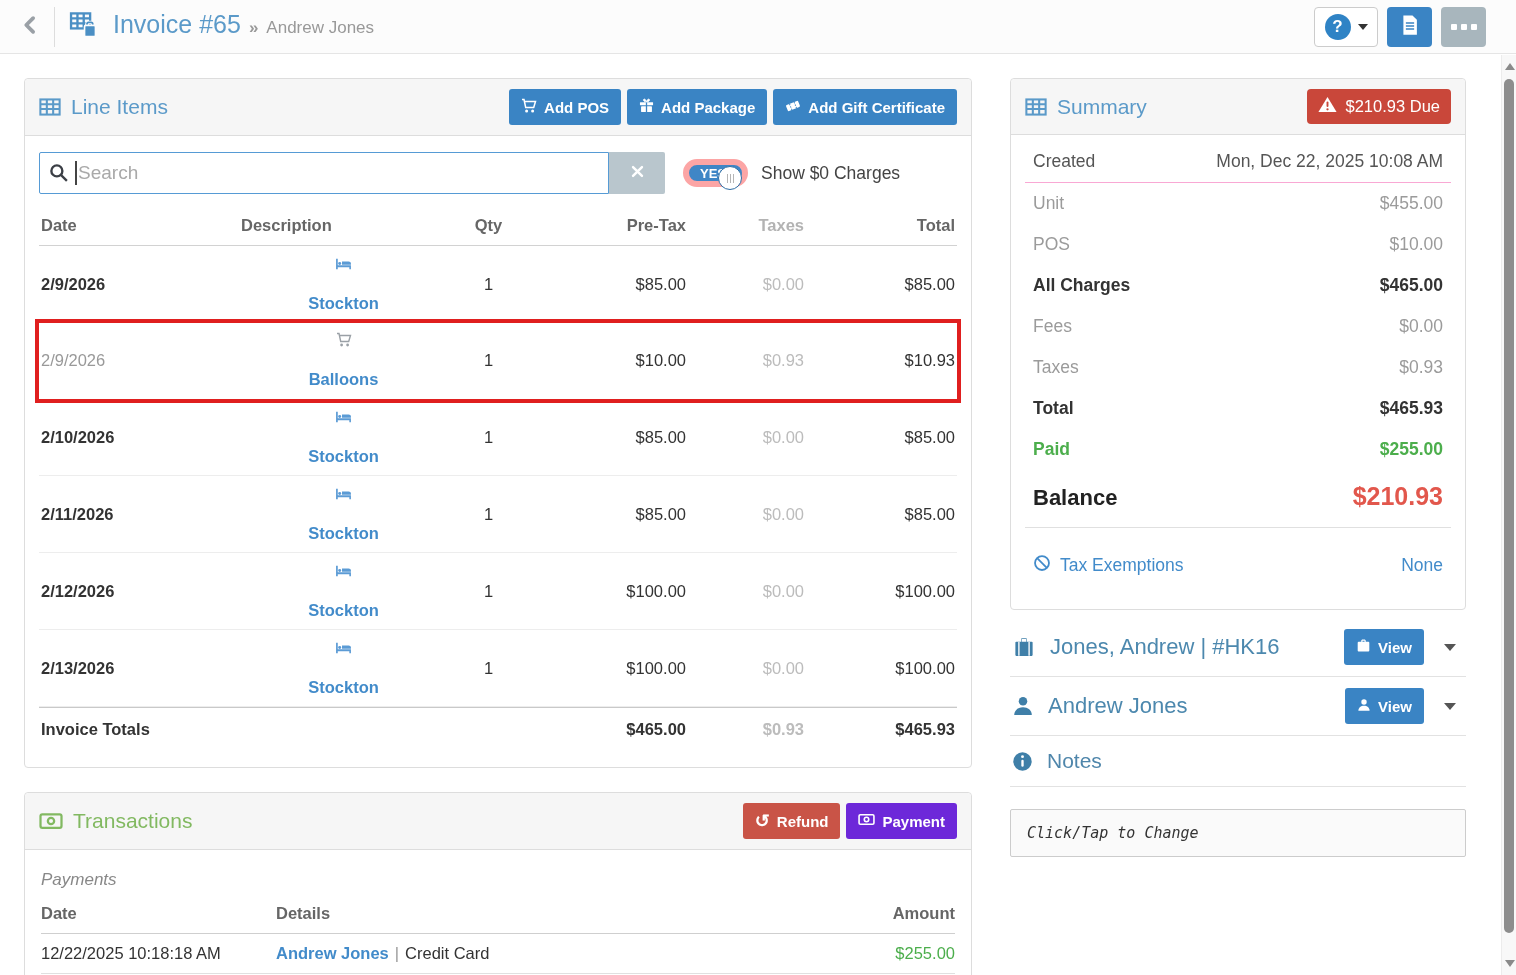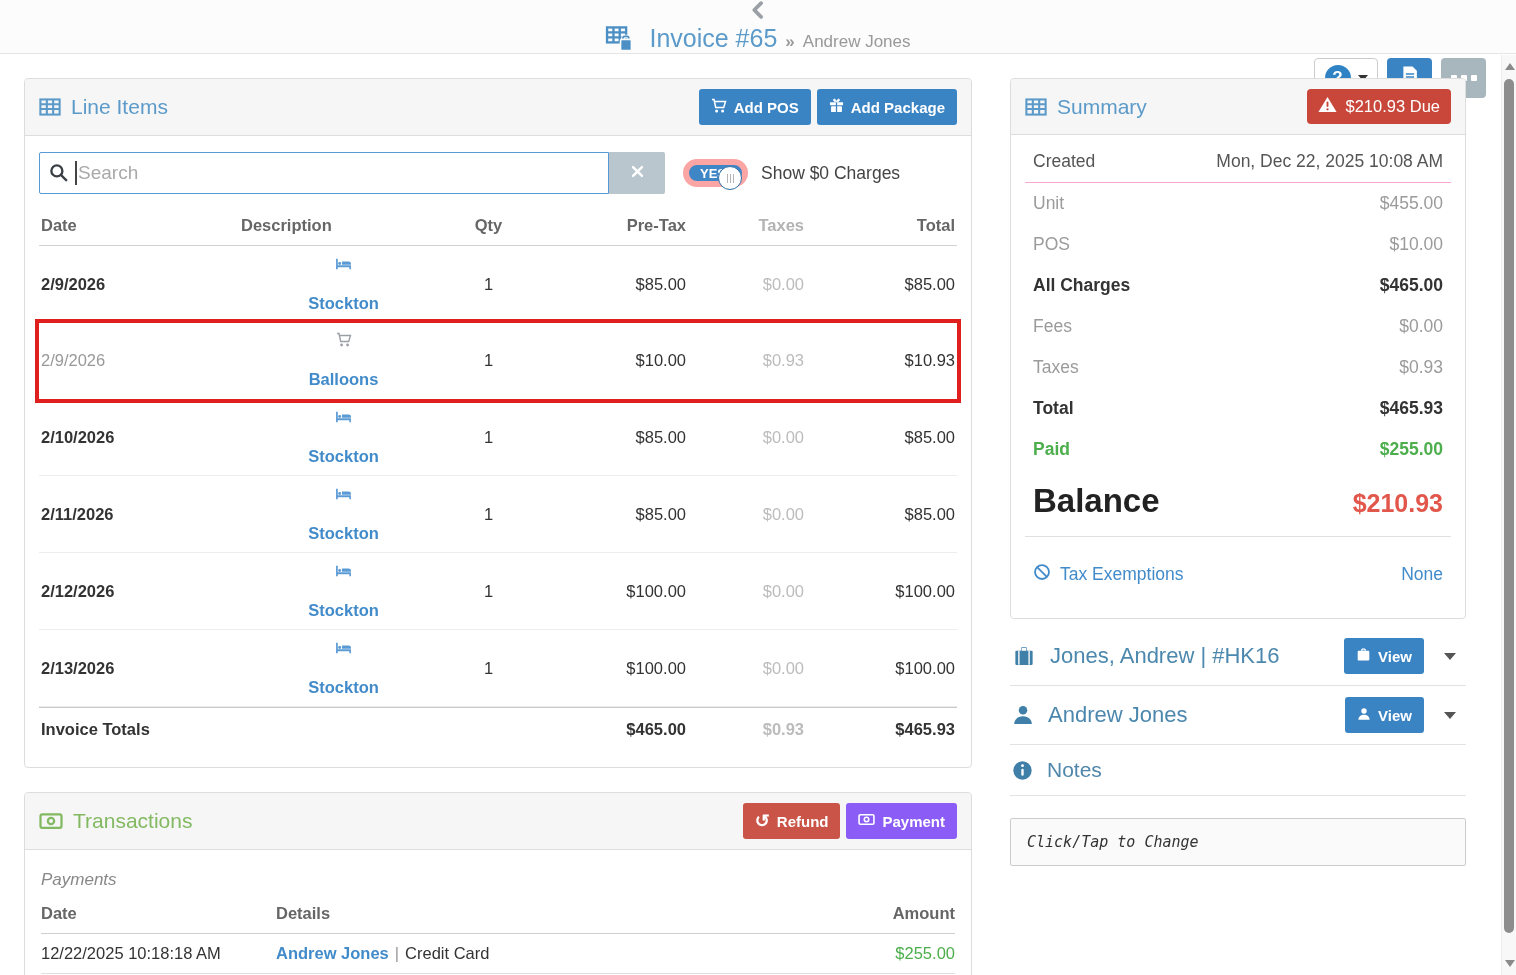--- a/index.html
+++ b/index.html
@@ -3,21 +3,21 @@
 <meta charset="utf-8">
 <style>
   * { box-sizing: border-box; margin: 0; padding: 0; }
   html,body { background:#e9e9e9; }
   .page {
     width: 1516px; height: 975px; position: relative; background:#fff;
     overflow: hidden; font-family: "Liberation Sans", sans-serif; color:#555;
   }
   
   .topbar { height:54px; background:#fcfcfc; border-bottom:1px solid #e5e5e5;
-    display:flex; align-items:center; padding:0 10px;flex-direction:column; }
+    display:flex; align-items:center; padding:0 10px; }
   .back-btn { width:40px; height:42px; display:flex; align-items:center; justify-content:center;
     color:#9aa0a6; cursor:pointer; }
   .topbar-divider { width:1px; height:40px; background:#ddd; margin:0 14px 0 4px; }
   .crumb { display:flex; align-items:baseline; gap:8px; }
   .crumb .app-icon { align-self:center; color:#4b8fc4; margin-right:6px; }
   .page-title { font-size:25px; color:#5b9ac9; font-weight:400; }
   .crumb-sep { color:#999; font-size:17px; font-weight:700; }
   .crumb-sub { color:#999; font-size:17px; }
   .topbar-actions { margin-left:auto; display:flex; gap:9px; margin-right:20px; }
   .tb-btn { height:40px; border-radius:4px; display:flex; align-items:center; justify-content:center; cursor:pointer; }
@@ -39,21 +39,21 @@
   .panel-head { display:flex; align-items:center; background:#f6f6f6; padding:10px 14px;
     border-bottom:1px solid #ddd; border-radius:4px 4px 0 0; min-height:48px; }
   .panel-head.no-body { border-bottom:none; border-radius:4px; }
   .panel-title { font-size:21px; font-weight:400; color:#5b9ac9; display:flex; align-items:center; gap:10px; }
   .panel-title .t-icon { display:flex; }
 
   .btn { border:none; color:#fff; font-family:inherit; font-size:15px; font-weight:600;
     padding:0 12px; height:36px; border-radius:3px; display:flex; align-items:center; gap:7px; cursor:pointer; }
   .btn-blue { background:#3a84c4; }
   .btn-red { background:#c95447; }
-  .btn-green { background:#8b5cf6; }
+  .btn-green { background:#6d28d9; }
   .btn-gray { background:#a9b9c2; }
   .head-actions { margin-left:auto; display:flex; gap:6px; }
 
   
   .search-row { display:flex; align-items:center; padding:16px 14px 8px; }
   .search-group { display:flex; }
   .search-wrap { position:relative; width:570px; }
   .search-wrap input { width:100%; height:42px; border:1px solid #569bd5; border-radius:2px 0 0 2px;
     font-family:inherit; font-size:19px; color:#333; padding:0 10px 0 38px; outline:none; }
   .search-wrap input::placeholder { color:#a9a9a9; }
@@ -112,21 +112,21 @@
     padding:7px 11px; border-radius:4px; display:flex; align-items:center; gap:9px; }
   .sum-body { padding:6px 14px 6px; }
   .sum-row { display:flex; justify-content:space-between; align-items:baseline;
     padding:10px 8px; font-size:17.5px; }
   .sum-row.first { border-bottom:1px solid #f9a8d4;text-align:center; }
   .s-normal { color:#555; }
   .s-muted { color:#9b9b9b; }
   .s-bold { color:#333; font-weight:700; }
   .s-paid { color:#4cae4c; font-weight:700; }
   .sum-row.balance { padding:12px 8px; }
-  .balance .s-label { font-size:33px; font-weight:700; color:#222; }
+  .balance .s-label { font-size:22px; font-weight:700; color:#222; }
   .balance .s-value { font-size:25px; font-weight:700; color:#e2574c; }
   .tax-row { display:flex; align-items:center; border-top:1px solid #e0e0e0; margin:4px 0 0;
     padding:26px 8px; font-size:17.5px; color:#428bca; }
   .tax-link { display:flex; align-items:center; gap:9px; cursor:pointer; }
   .tax-none { margin-left:auto; }
 
   
   .ent-row { display:flex; align-items:center; padding:11px 2px; border-bottom:1px solid #e2e2e2; }
   .ent-row.first { margin-top:8px; }
   .ent-title { font-size:22px; color:#4c88ae; display:flex; align-items:center; gap:14px; font-weight:400; }
@@ -239,20 +239,31 @@
               <span>
                 <svg width="15" height="15" viewBox="0 0 16 16" fill="#fff">
                     <rect x="1" y="4.4" width="14" height="3.2" rx="0.5"></rect>
                     <rect x="2.2" y="8.7" width="11.6" height="6.3" rx="0.5"></rect>
                     <path d="M7.3 4.4h1.4V15H7.3z" fill="#3a84c4"></path>
                     <path d="M8 4.2S5.4 4 4.8 2.7C4.4 1.8 5.2.9 6.1 1.2 7.4 1.6 8 4.2 8 4.2zm0 0s2.6-.2 3.2-1.5c.4-.9-.4-1.8-1.3-1.5C8.6 1.6 8 4.2 8 4.2z" stroke="#fff" stroke-width=".8" fill="#fff"></path>
                   </svg>
               </span>
               <span>Add Package</span>
             </button>
+            <button class="btn btn-blue">
+              <span>
+                <svg width="16" height="16" viewBox="0 0 16 16" fill="#fff">
+                    <g transform="rotate(-22 8 8)">
+                      <rect x="1.5" y="4.8" width="13" height="6.4" rx="1"></rect>
+                      <path d="M5.5 4.8v6.4M10.5 4.8v6.4" stroke="#3a84c4" stroke-width="1" stroke-dasharray="1.4 1.2"></path>
+                    </g>
+                  </svg>
+              </span>
+              <span>Add Gift Certificate</span>
+            </button>
           </div>
         </div>
 
         <div class="search-row">
           <div class="search-group">
             <div class="search-wrap">
               <span class="mag">
                 <svg width="20" height="20" viewBox="0 0 16 16">
                     <circle cx="6.3" cy="6.3" r="4.4" fill="none" stroke="currentColor" stroke-width="1.9"></circle>
                     <path d="M9.7 9.7l4.6 4.6" stroke="currentColor" stroke-width="1.9"></path>

